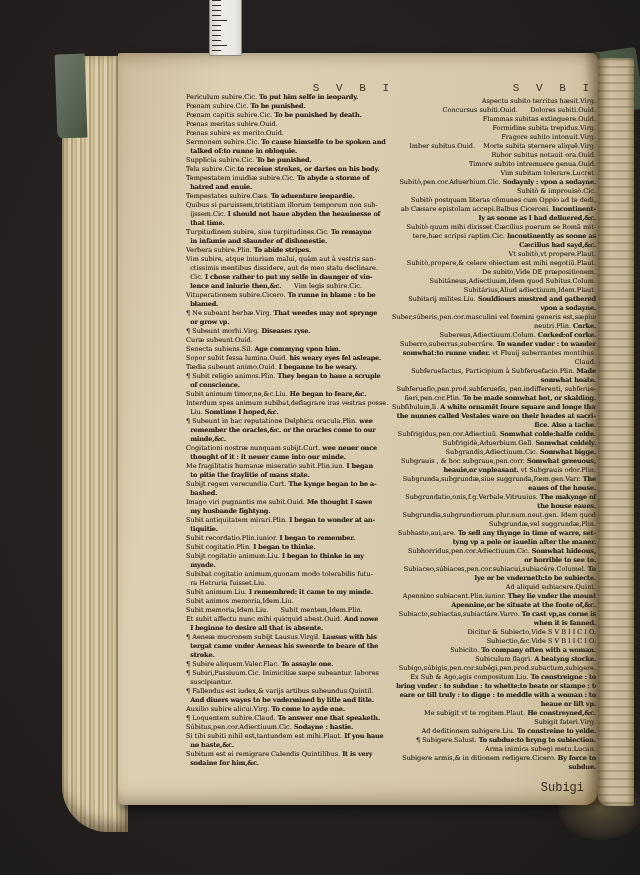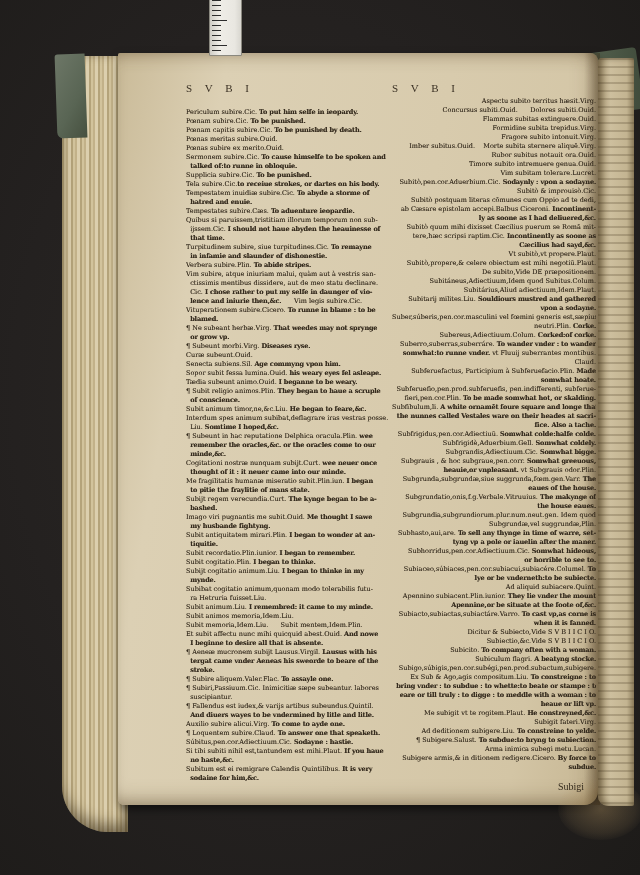--- a/index.html
+++ b/index.html
@@ -62,38 +62,38 @@
     box-shadow:inset 4px 0 6px rgba(50,35,15,.5);
     filter:blur(.6px);
   }
   .gutter-shadow{
     position:absolute;left:584px;top:53px;width:16px;height:752px;
     background:linear-gradient(90deg, transparent 0%, rgba(60,42,18,.38) 100%);
   }
   
   .running-head{
     position:absolute;top:82px;height:14px;
-    color:#3b3124;font-size:11px;letter-spacing:5px;text-align:left;
-    font-family:Liberation Serif, serif;
+    color:#3b3124;font-size:11px;letter-spacing:5px;text-align:right;
+    font-family:Liberation Mono, monospace;
   }
   #head-left{left:186px;width:208px;}
   #head-right{left:392px;width:202px;}
   .text-col{
     position:absolute;overflow:hidden;color:#352b1e;
     font-size:6.5px;line-height:9px;white-space:pre;
     text-shadow:0 0 .4px rgba(53,43,30,.55);
   }
-  #col-left{left:186px;top:108px;width:210px;height:678px;}
+  #col-left{left:186px;top:93px;width:210px;height:678px;}
   #col-right{left:392px;top:97px;width:204px;height:678px;text-align:right;}
   .tl{height:9px;}
   .rm{font-family:"DejaVu Serif",serif;}
   .bl{font-family:"DejaVu Serif",serif;font-weight:700;letter-spacing:-.15px;}
   .catchword{
     position:absolute;left:392px;top:781px;width:192px;text-align:right;
-    color:#352b1e;font-size:10px;font-family:Liberation Serif, serif;
+    color:#352b1e;font-size:12px;font-family:Liberation Mono, monospace;
   }
 </style>
 </head>
 <body>
 
 <div class="page-edges-left"></div>
 <div class="cover-top-left"></div>
 <div class="cover-top-right"></div>
 <div class="page-main">
   <div class="page-stain"></div>

